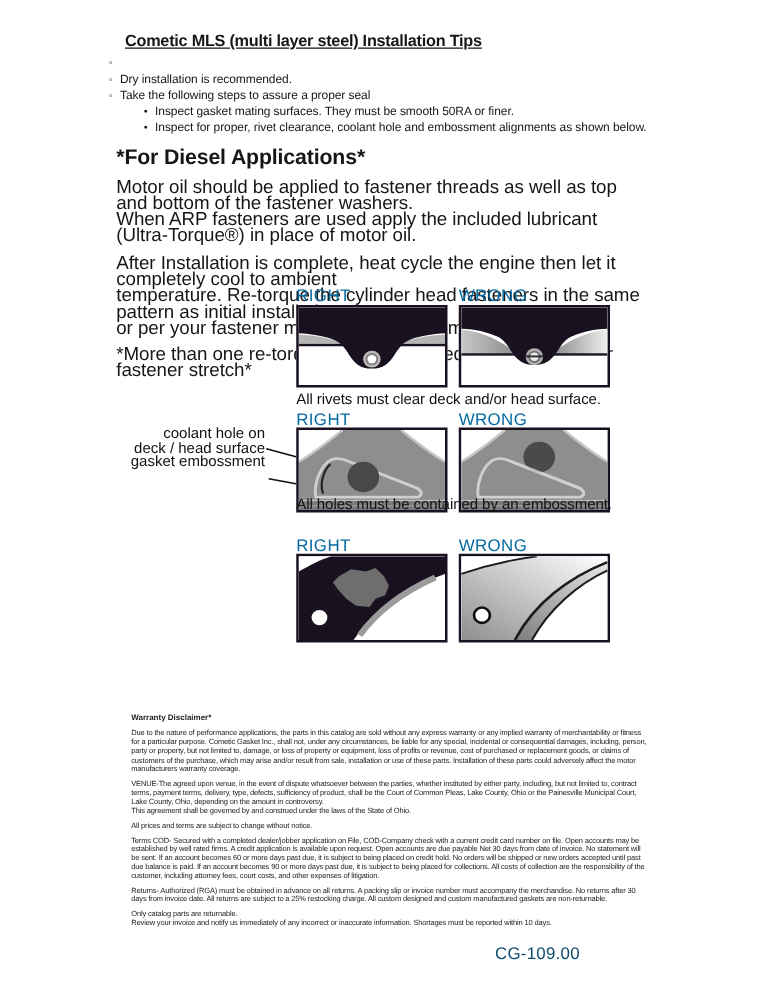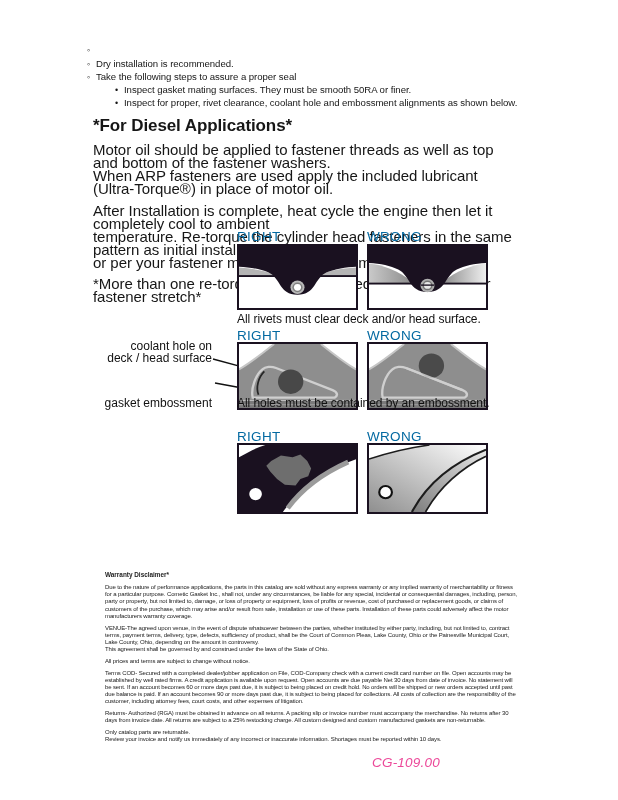--- a/index.html
+++ b/index.html
@@ -21,27 +21,28 @@
   .diesel p{font-size:15px;line-height:13px;margin:0 0 8.5px 0;white-space:pre-line;letter-spacing:-0.05px;}
   .rw-label{position:absolute;width:121px;text-align:left;font-size:13.5px;letter-spacing:0.3px;color:#0369a1;}
   .dbox{position:absolute;width:121px;box-sizing:border-box;border:2.5px solid #1a1120;background:#fff;}
   .dbox svg{display:block;width:100%;height:100%;}
   .cap{position:absolute;left:237px;width:270px;font-size:12px;line-height:12px;letter-spacing:-0.05px;color:#111;}
   .callout{position:absolute;left:95px;width:117px;text-align:right;font-size:12px;line-height:11.5px;white-space:pre-line;color:#111;}
   .pointer-overlay{position:absolute;left:205px;top:350px;width:100px;height:45px;}
   .footer{position:absolute;left:105px;top:571px;width:413px;color:#222;}
   .footer-h{font-size:6.4px;font-weight:bold;margin:0 0 6px 0;}
   .footer p{font-size:6px;line-height:7.2px;letter-spacing:-0.12px;margin:0 0 4.5px 0;white-space:pre-line;}
-  .pagenum{position:absolute;left:372px;top:755px;font-size:13.5px;letter-spacing:0.2px;color:#ec4899;font-style:italic;}
+  .pagenum{position:absolute;left:396px;top:755px;font-size:13.5px;letter-spacing:0.2px;color:#0c4a6e;}
 </style>
 </head>
 <body>
 
 <div class="page">
 
+  <div class="title">Cometic MLS (multi layer steel) Installation Tips</div>
 
   <div class="bullets">
     <div class="b-line">
         <span class="b-mark">◦</span>
       </div>
     <div class="b-line">
         <span class="b-mark">◦</span>
         <span>Dry installation is recommended.</span>
       </div>
     <div class="b-line">
@@ -106,21 +107,21 @@
     </svg>
   </div>
 
   <div class="cap" style="top:313px;">All rivets must clear deck and/or head surface.</div>
 
   <div class="rw-label" style="left:237px;top:328px;">RIGHT</div>
   <div class="rw-label" style="left:367px;top:328px;">WRONG</div>
 
   <div class="callout" style="top:341px;">coolant hole on
 deck / head surface</div>
-  <div class="callout" style="top:398px;">gasket embossment</div>
+  <div class="callout" style="top:364px;">gasket embossment</div>
 
   <svg class="pointer-overlay" viewBox="0 0 100 45">
     <line x1="8" y1="9" x2="86" y2="30" stroke="#111" stroke-width="1.3"></line>
     <line x1="10" y1="33" x2="48" y2="40" stroke="#111" stroke-width="1.3"></line>
   </svg>
 
   <div class="dbox" style="left:237px;top:342px;height:68px;">
     <svg viewBox="0 0 120 68" preserveAspectRatio="none">
       <rect width="120" height="68" fill="#8e8e8e"></rect>
       <path d="M0,0 H36 C24,10 10,21 0,27 Z" fill="#ffffff"></path>

